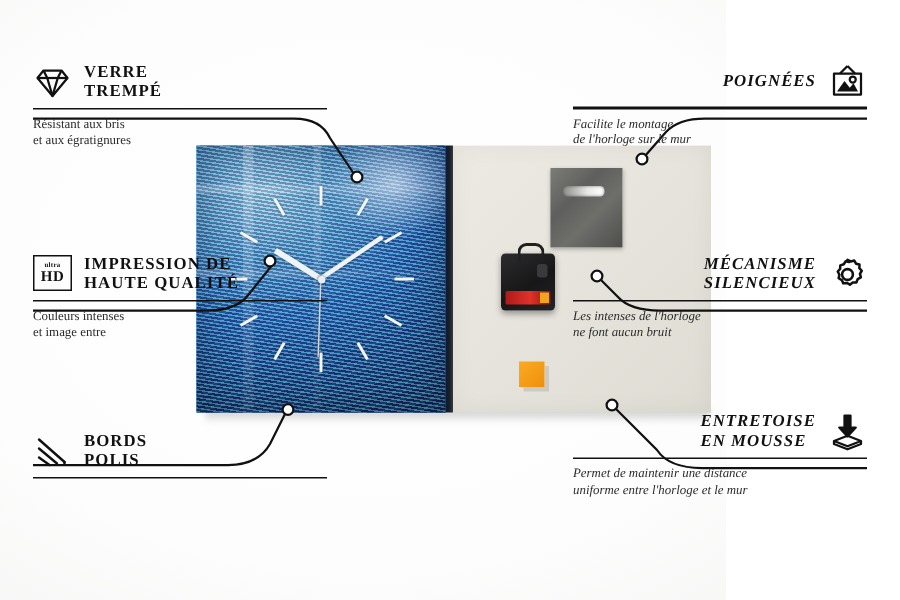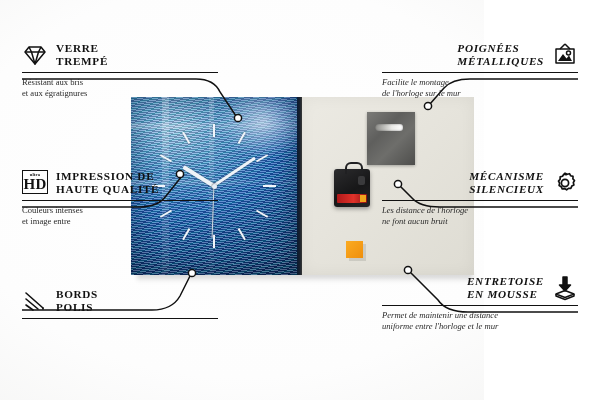--- a/index.html
+++ b/index.html
@@ -123,21 +123,21 @@
   .desc{
     font-family:"Liberation Serif", serif;font-size:8.6px;line-height:10.6px;color:#2b2b2b;
   }
   .ic{width:26px;height:26px;flex:0 0 26px;display:block;}
   .ic svg{display:block;width:26px;height:26px;}
   .hdbox{
     width:26px;height:24px;border:1.6px solid #111;box-sizing:border-box;
     display:flex;flex-direction:column;align-items:center;justify-content:center;line-height:1;
   }
   .hdbox .u{font-size:4.6px;font-weight:700;letter-spacing:.2px;color:#111;}
-  .hdbox .h{font-size:15px;font-weight:700;letter-spacing:.3px;color:#111;}
+  .hdbox .h{font-size:10px;font-weight:700;letter-spacing:.3px;color:#111;}
 
   
   #links{position:absolute;left:0;top:0;width:600px;height:400px;pointer-events:none;}
 </style>
 </head>
 <body>
 
 <div id="stage">
 
   <div class="product">
@@ -276,21 +276,20 @@
             <g fill="none" stroke="#111" stroke-width="1.5" stroke-linejoin="round">
           <path d="M13,2 L8,7 M13,2 L18,7"></path>
               <rect x="4" y="7" width="18" height="14"></rect>
           <path d="M6,19 L11,12 L14.5,16.5 L17,13.5 L20,19 Z" fill="#111" stroke="none"></path>
           <circle cx="16.5" cy="11" r="2"></circle>
             </g>
           </svg>
       </span>
       <span class="title">
         <span>POIGNÉES</span><br>
-        <span>MÉTALLIQUES</span>
       </span>
     </div>
     <div class="rule"></div>
     <div class="desc">
       <span>Facilite le montage</span><br>
       <span>de l'horloge sur le mur</span>
     </div>
   </div>
 
   <div class="callout right" style="left:382px;top:170px;">
@@ -303,21 +302,21 @@
             </g>
           </svg>
       </span>
       <span class="title">
         <span>MÉCANISME</span><br>
         <span>SILENCIEUX</span>
       </span>
     </div>
     <div class="rule"></div>
     <div class="desc">
-      <span>Les distance de l'horloge</span><br>
+      <span>Les intenses de l'horloge</span><br>
       <span>ne font aucun bruit</span>
     </div>
   </div>
 
   <div class="callout right" style="left:382px;top:275px;">
     <div class="head">
       <span class="ic">
         <svg viewBox="0 0 26 26">
             <g stroke="#111" stroke-width="1.5" fill="none" stroke-linejoin="round">
           <path d="M11,2 L15,2 L15,10 L18.5,10 L13,16 L7.5,10 L11,10 Z" fill="#111"></path>

